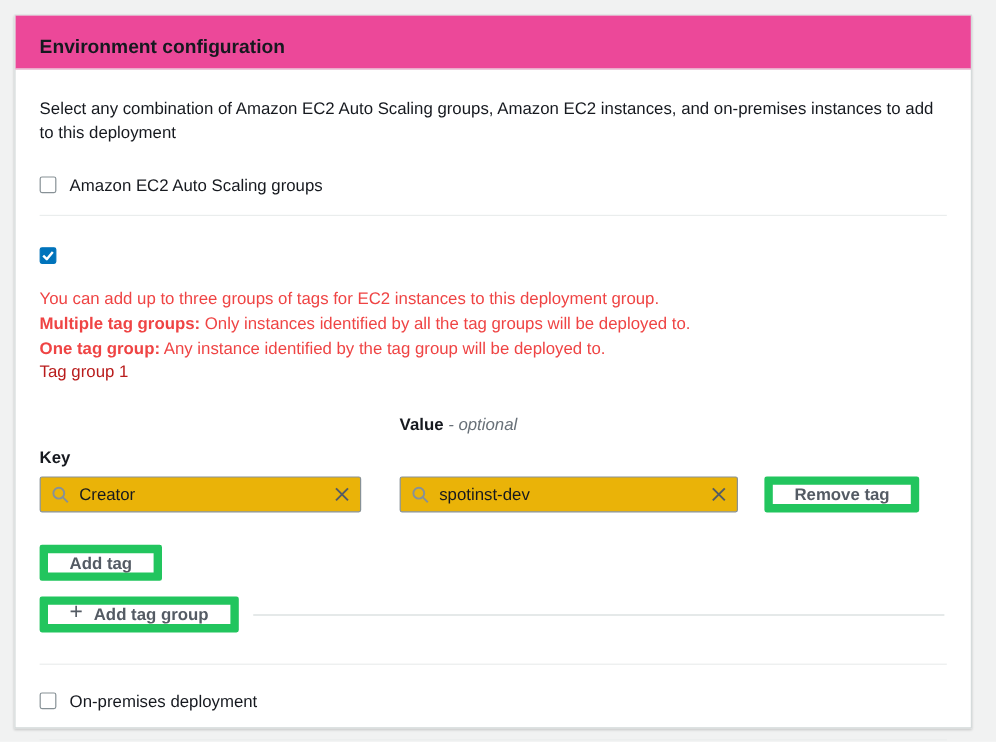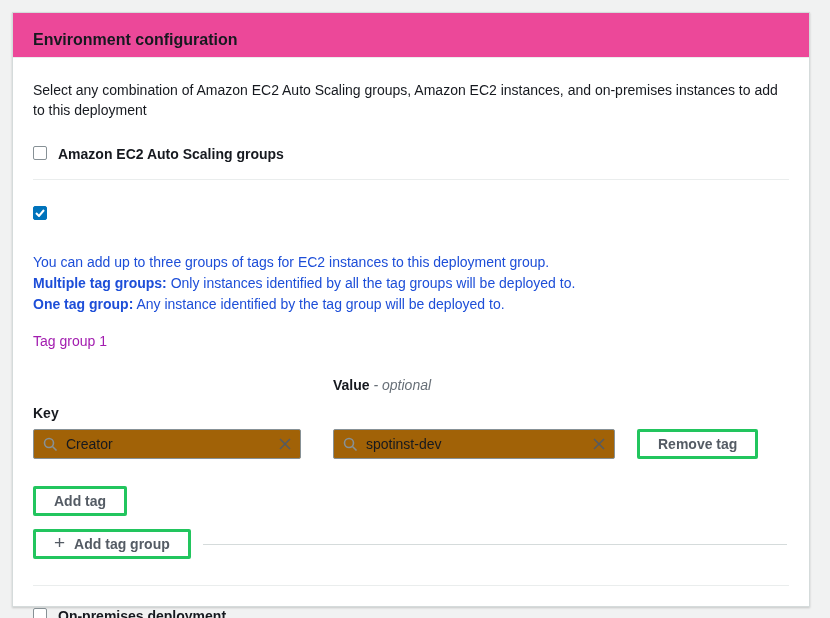--- a/index.html
+++ b/index.html
@@ -31,22 +31,22 @@
   .card-body { padding: 0 20px; }
   .description {
     margin-top: 22px;
     font-size: 14px;
     line-height: 20px;
     max-width: 762px;
     color: #16191f;
   }
   .checkbox-row {
     display: flex;
+    align-items: center;
     margin-top: 26px;
-    font-weight: bold;
   }
   .checkbox {
     width: 14px; height: 14px;
     border: 1px solid #879196;
     border-radius: 2px;
     background: #ffffff;
     display: inline-flex;
     align-items: center;
     justify-content: center;
     flex: none;
@@ -62,30 +62,29 @@
     margin-left: 11px;
     font-size: 14px;
     color: #16191f;
   }
   .divider {
     border: none;
     border-top: 1px solid #eaeded;
     margin: 17px 0 0 0;
   }
   .tag-help {
-    margin-top: 32px;
+    margin-top: 18px;
     font-size: 14px;
     line-height: 21px;
-    color: #1d4ed8;
+    color: #ef4444;
   }
   .tag-help b { font-weight: 700; }
   .tag-group-title {
-    margin-top: 18px;
-    font-size: 14px;
-    color: #a21caf;
+    font-size: 14px;
+    color: #b91c1c;
   }
   .tag-form {
     display: flex;
     align-items: flex-end;
     margin-top: 10px;
   }
   .field-col { display: flex; flex-direction: column; }
   .field-label {
     font-size: 14px;
     font-weight: 700;
@@ -97,21 +96,21 @@
     font-weight: 400;
     font-style: italic;
     color: #687078;
   }
   .search-box {
     display: flex;
     align-items: center;
     height: 30px;
     border: 1px solid #879196;
     border-radius: 2px;
-    background: #a16207;
+    background: #eab308;
     padding: 0 8px 0 9px;
   }
   .search-box input {
     border: none;
     outline: none;
     flex: 1;
     min-width: 0;
     font-size: 14px;
     font-family: "Liberation Sans", "DejaVu Sans", sans-serif;
     color: #16191f;
@@ -122,21 +121,21 @@
   .value-col { margin-left: 32px; gap: 28px; }
   .value-box { width: 282px; }
   .remove-col { margin-left: 22px; }
   .btn {
     display: inline-flex;
     align-items: center;
     justify-content: center;
     height: 30px;
     padding: 0 18px;
     background: #ffffff;
-    border: 3px solid #22c55e;
+    border: 7px solid #22c55e;
     border-radius: 2px;
     font-size: 14px;
     font-weight: 700;
     color: #545b64;
     font-family: "Liberation Sans", "DejaVu Sans", sans-serif;
     cursor: pointer;
     white-space: nowrap;
   }
   .add-tag-btn { margin-top: 27px; }
   .add-group-row {

